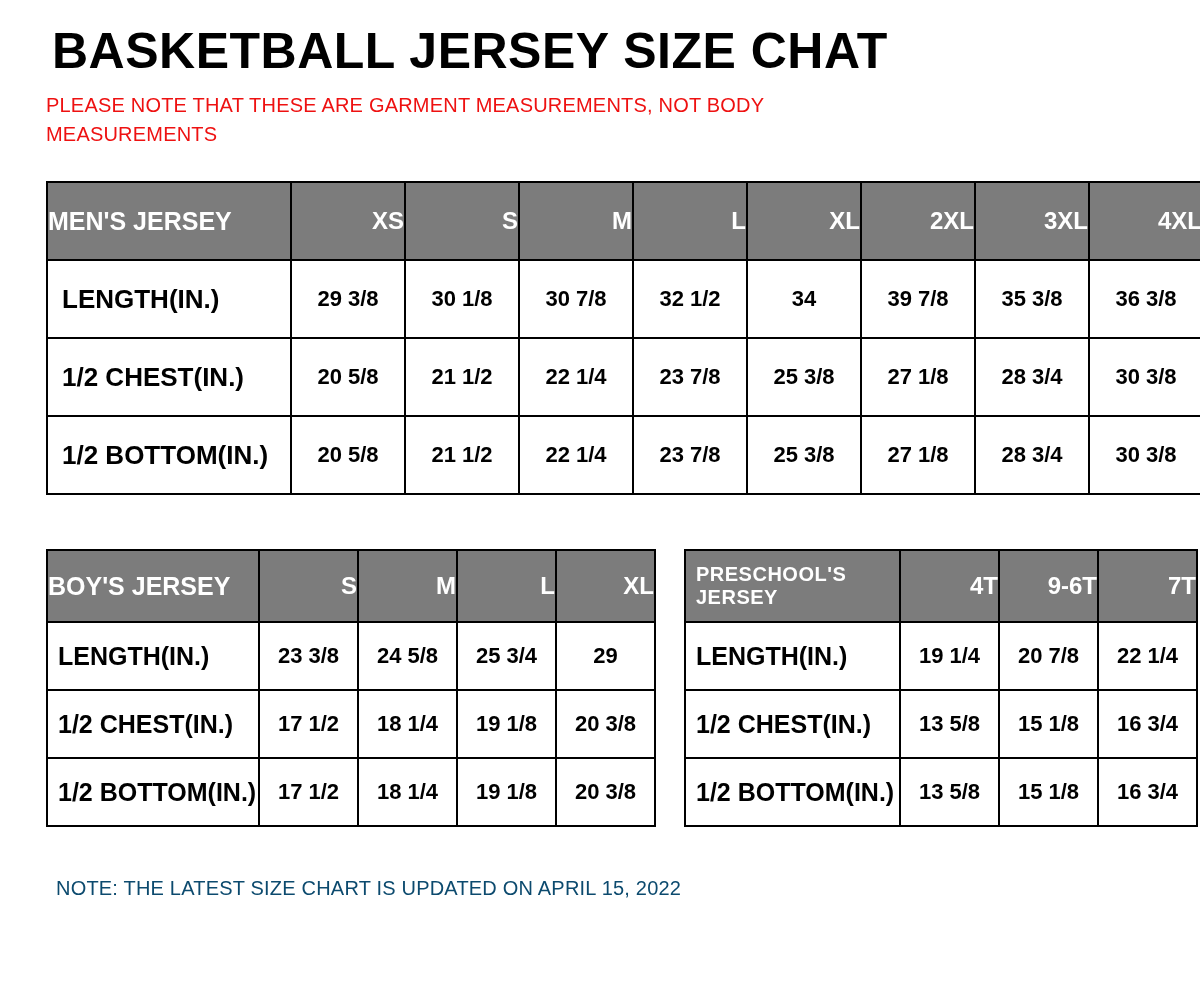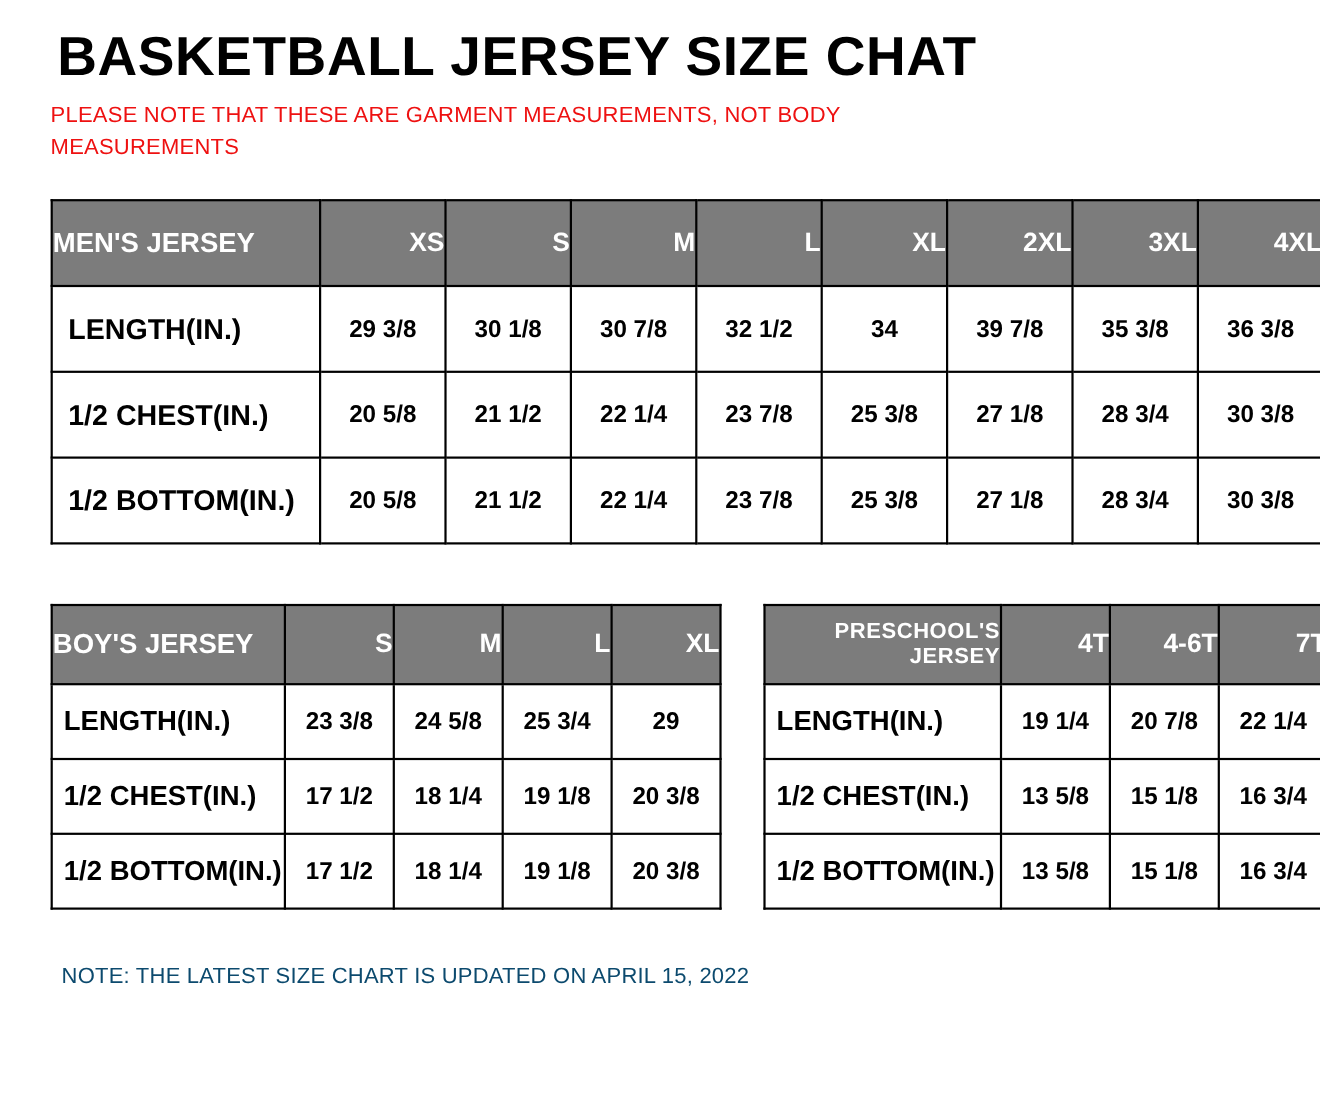--- a/index.html
+++ b/index.html
@@ -75,32 +75,32 @@
   
   #mens-table { width: 1152px; margin: 32px 0 0 22px; }
   #mens-table tbody tr { height: 78px; }
   #mens-table .hdr-cell { height: 76px; }
   #mens-table .row-label { font-size: 26px; padding-left: 14px; }
 
   
   .lower {
     display: flex;
     margin: 54px 0 0 22px;
-    gap: 38px;
+    gap: 28px;
   }
   #boys-table { width: 608px; }
   #boys-table tbody tr { height: 68px; }
   #boys-table .hdr-cell { height: 70px; }
   #preschool-table { width: 512px; }
   #preschool-table tbody tr { height: 68px; }
   #preschool-table .hdr-cell { height: 70px; }
   .hdr-label-small {
     font-size: 20px;
     letter-spacing: 0.5px;
-    text-align: right;
+    text-align: left;
     padding-left: 10px;
   }
   .note-bottom {
     color: #0c4a6e;
     font-size: 20px;
     line-height: 1.9;
     margin: 42px 0 0 32px;
     letter-spacing: 0.2px;
   }
 </style>
@@ -218,21 +218,21 @@
       <colgroup>
         <col style="width:215px">
         <col style="width:99px">
           <col style="width:99px">
           <col style="width:99px">
       </colgroup>
       <tbody>
           <tr>
             <td class="hdr-cell hdr-label-small">PRESCHOOL'S  JERSEY</td>
             <td class="hdr-cell">4T</td>
-            <td class="hdr-cell">4-6T</td>
+            <td class="hdr-cell">9-6T</td>
             <td class="hdr-cell">7T</td>
           </tr>
           <tr>
             <td class="row-label">LENGTH(IN.)</td>
             <td class="val">19  1/4</td>
             <td class="val">20  7/8</td>
             <td class="val">22  1/4</td>
           </tr>
           <tr>
             <td class="row-label">1/2  CHEST(IN.)</td>

